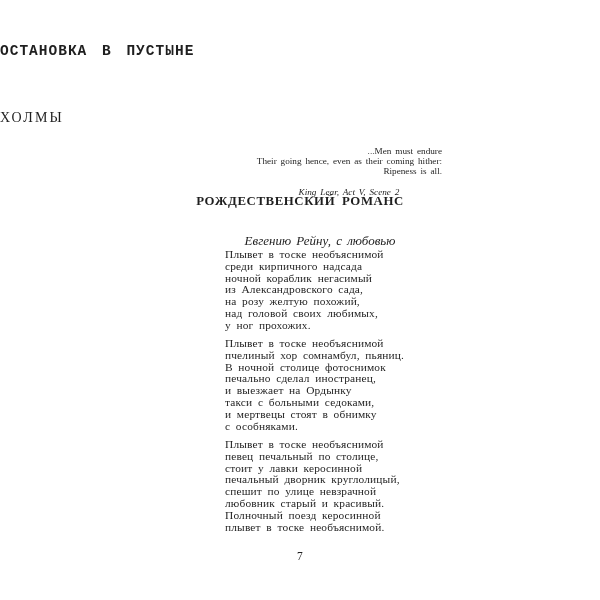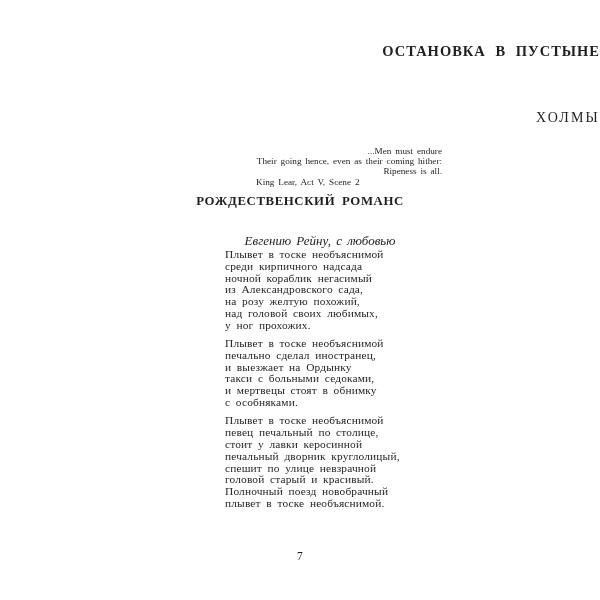--- a/index.html
+++ b/index.html
@@ -15,53 +15,55 @@
     font-family: "Liberation Serif", serif;
     color: #1f1f1f;
     overflow: hidden;
   }
   .book-title {
     position: absolute;
     top: 43px;
     left: 0;
     width: 100%;
     margin: 0;
-    text-align: right;
+    text-align: left;
     font-weight: 700;
     font-size: 14.5px;
     letter-spacing: 1px;
     word-spacing: 5px;
+    font-family: Liberation Mono, monospace;
   }
   .section-title {
     position: absolute;
     top: 110px;
     left: 0;
     width: 100%;
     margin: 0;
-    text-align: right;
+    text-align: left;
     font-weight: 400;
     font-size: 14px;
     letter-spacing: 2.2px;
   }
   .epigraph {
     position: absolute;
     top: 146px;
     left: 256px;
     width: 186px;
     font-size: 9.2px;
     line-height: 10.2px;
     word-spacing: 1.6px;
   }
   .epigraph .line {
     white-space: nowrap;
     text-align: right;
   }
   .attribution {
-    margin-top: 0;
-    text-align: left;
+    margin-top: 10px;
+    text-align: center;
+    font-style: italic;
     white-space: nowrap;
   }
   .poem-title {
     position: absolute;
     top: 194px;
     left: 0;
     width: 100%;
     margin: 0;
     text-align: center;
     font-weight: 700;
@@ -132,33 +134,35 @@
         <div class="line">Плывет в тоске необъяснимой</div>
         <div class="line">среди кирпичного надсада</div>
         <div class="line">ночной кораблик негасимый</div>
         <div class="line">из Александровского сада,</div>
         <div class="line">на розу желтую похожий,</div>
         <div class="line">над головой своих любимых,</div>
         <div class="line">у ног прохожих.</div>
       </div>
       <div class="stanza">
         <div class="line">Плывет в тоске необъяснимой</div>
+        <div class="line">пчелиный хор сомнамбул, пьяниц.</div>
+        <div class="line">В ночной столице фотоснимок</div>
         <div class="line">печально сделал иностранец,</div>
         <div class="line">и выезжает на Ордынку</div>
         <div class="line">такси с больными седоками,</div>
         <div class="line">и мертвецы стоят в обнимку</div>
         <div class="line">с особняками.</div>
       </div>
       <div class="stanza">
         <div class="line">Плывет в тоске необъяснимой</div>
         <div class="line">певец печальный по столице,</div>
         <div class="line">стоит у лавки керосинной</div>
         <div class="line">печальный дворник круглолицый,</div>
         <div class="line">спешит по улице невзрачной</div>
-        <div class="line">головой старый и красивый.</div>
-        <div class="line">Полночный поезд новобрачный</div>
+        <div class="line">любовник старый и красивый.</div>
+        <div class="line">Полночный поезд керосинной</div>
         <div class="line">плывет в тоске необъяснимой.</div>
       </div>
     </div>
 
   <div class="page-number">7</div>
 
 </div>
 
 </body></html>

